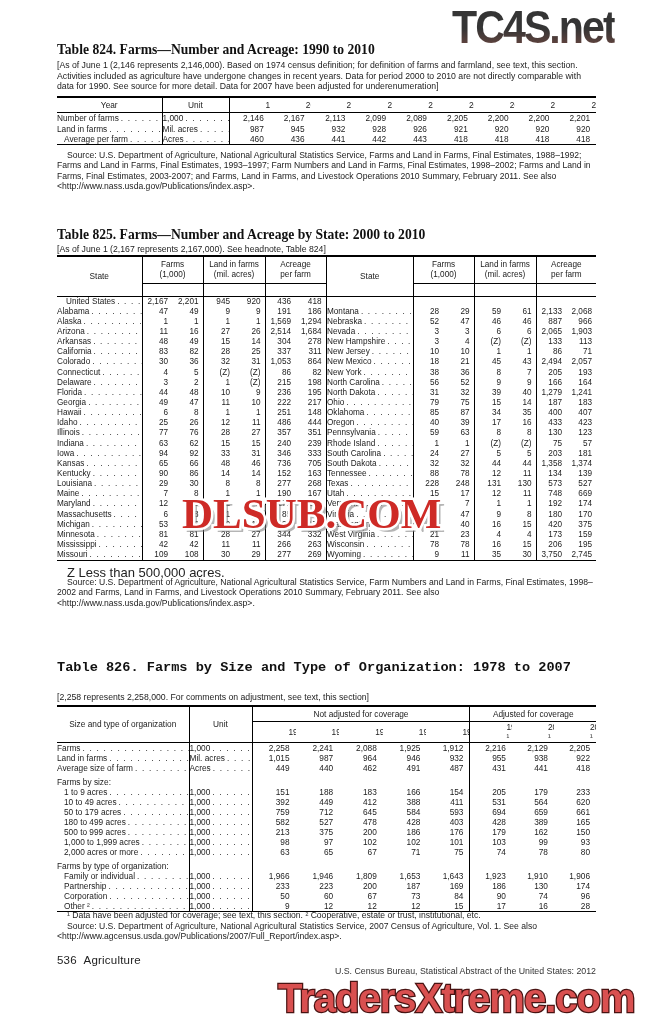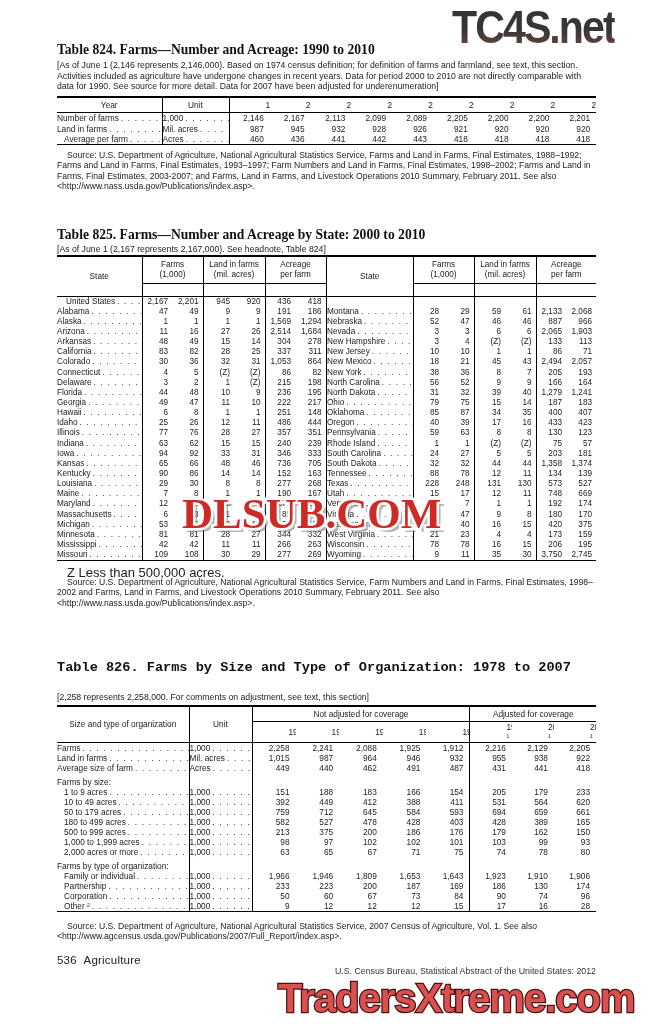--- a/index.html
+++ b/index.html
@@ -1345,20 +1345,23 @@
           <td class="num">12</td>
           <td class="num">12</td>
           <td class="num">12</td>
           <td class="num">15</td>
           <td class="num gl">17</td>
           <td class="num">16</td>
           <td class="num">28</td>
         </tr>
       </tbody>
     </table>
+  <div class="srcp" style="top:910px;text-indent:0;">
+    <span style="display:block;text-indent:10px;">¹ Data have been adjusted for coverage; see text, this section. ² Cooperative, estate or trust, institutional, etc.</span>
+  </div>
   <div class="srcp" style="top:921px;" id="src826"><span>Source: U.S. Department of Agriculture, National Agricultural Statistics Service, </span><span class="it">2007 Census of Agriculture</span><span>, Vol. 1. See also &lt;http://www.agcensus.usda.gov/Publications/2007/Full_Report/index.asp&gt;.</span></div>
 
   <div class="footer-left">
     <span>536</span>&nbsp;&nbsp;<span>Agriculture</span>
   </div>
   <div class="footer-credit">U.S. Census Bureau, Statistical Abstract of the United States: 2012</div>
 
   <div class="wm-tc4s">TC4S.net</div>
 
   <svg id="wm-dlsub" class="wm-svg" width="320" height="60">

